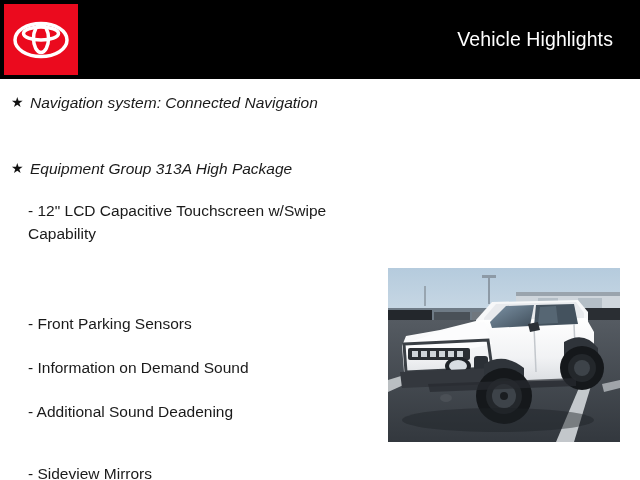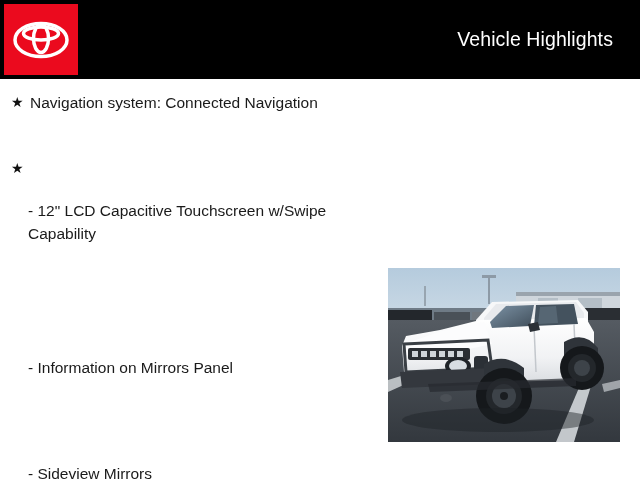--- a/index.html
+++ b/index.html
@@ -82,20 +82,21 @@
     text-align: left;
     font-size: 14px;
     line-height: 23px;
     color: #111111;
     padding-left: 1px;
   }
 
   .bullet-text {
     flex: 1 1 auto;
     max-width: 300px;
+    font-style: italic;
   }
 
   .sub-row {
     position: absolute;
     left: 28px;
     color: #1a1a1a;
     font-size: 15.5px;
     line-height: 23px;
     max-width: 312px;
   }
@@ -148,24 +149,27 @@
 
   <div id="content">
 
     <div class="bullet-row" id="row-nav">
       <span class="star-glyph">★</span>
       <span class="bullet-text">Navigation system: Connected Navigation</span>
     </div>
 
     <div class="bullet-row" id="row-equip">
       <span class="star-glyph">★</span>
+      <span class="bullet-text">Equipment Group 313A High Package</span>
     </div>
 
     <div class="sub-row" id="sub-0">- 12" LCD Capacitive Touchscreen w/Swipe Capability</div>
-    <div class="sub-row" id="sub-3">- Information on Mirrors Panel</div>
+    <div class="sub-row" id="sub-2">- Front Parking Sensors</div>
+    <div class="sub-row" id="sub-3">- Information on Demand Sound</div>
+    <div class="sub-row" id="sub-4">- Additional Sound Deadening</div>
     <div class="sub-row" id="sub-5">- Sideview Mirrors</div>
 
     <div id="vehicle-photo">
       <svg width="232" height="174" viewBox="0 0 232 174" aria-hidden="true">
         <defs>
           <linearGradient id="sky" x1="0" y1="0" x2="0" y2="1">
             <stop offset="0%" stop-color="#b5cbdd"></stop>
             <stop offset="100%" stop-color="#cddbe6"></stop>
           </linearGradient>
           <linearGradient id="asphalt" x1="0" y1="0" x2="0" y2="1">

